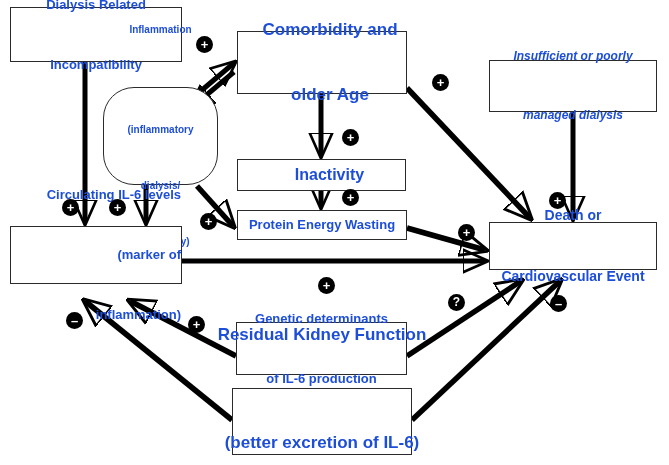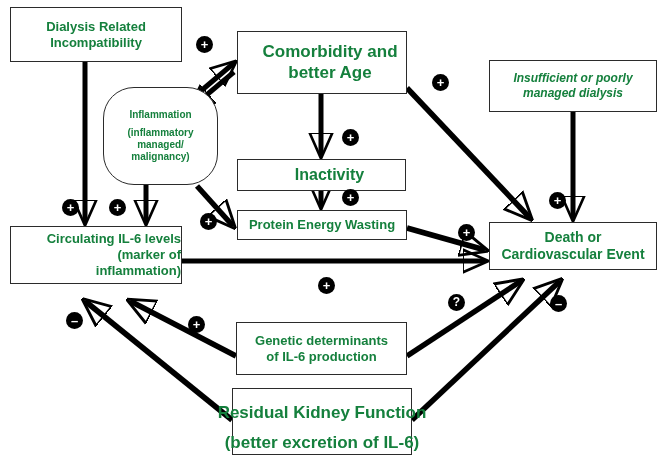--- a/index.html
+++ b/index.html
@@ -22,23 +22,24 @@
     position: absolute;
     box-sizing: border-box;
     border: 1.6px solid #2b2b2b;
     background: #ffffff;
     display: flex;
     flex-direction: column;
     align-items: center;
     justify-content: center;
     text-align: center;
     font-weight: bold;
-    color: #15803d;
+    color: #1d4ed8;
     line-height: 1.22;
     z-index: 5;
+    gap: 44px;
   }
   .node .ln { display: block; white-space: pre; }
   .node .gap { height: 0.55em; }
 
   svg.edges {
     position: absolute;
     left: 0;
     top: 0;
     width: 669px;
     height: 465px;
@@ -112,31 +113,31 @@
 
     <line x1="412" y1="420" x2="560" y2="281" stroke-width="5.5" marker-end="url(#ah)"></line>
   </svg>
 
   <div class="node" style="left: 10px; top: 7px; width: 172px; height: 55px; font-size: 13px; border-color: rgb(43, 43, 43);">
       <span class="ln">Dialysis Related</span>
       <span class="ln">Incompatibility</span>
     </div>
   <div class="node" style="left: 237px; top: 31px; width: 170px; height: 63px; font-size: 17px; border-color: rgb(43, 43, 43); padding-left: 16px;">
       <span class="ln">Comorbidity and</span>
-      <span class="ln">better Age</span>
+      <span class="ln">older Age</span>
     </div>
   <div class="node" style="left: 489px; top: 60px; width: 168px; height: 52px; font-size: 12px; border-color: rgb(43, 43, 43); font-style: italic;">
       <span class="ln">Insufficient or poorly</span>
       <span class="ln">managed dialysis</span>
     </div>
   <div class="node" style="left: 103px; top: 87px; width: 115px; height: 98px; font-size: 10px; border-color: rgb(43, 43, 43); border-radius: 31px;">
       <span class="ln">Inflammation</span>
       <span class="gap"></span>
       <span class="ln">(inflammatory</span>
-      <span class="ln">managed/</span>
+      <span class="ln">dialysis/</span>
       <span class="ln">malignancy)</span>
     </div>
   <div class="node" style="left: 237px; top: 159px; width: 169px; height: 32px; font-size: 16px; border-color: rgb(43, 43, 43); padding-left: 16px;">
       <span class="ln">Inactivity</span>
     </div>
   <div class="node" style="left: 237px; top: 210px; width: 170px; height: 30px; font-size: 13px; border-color: rgb(43, 43, 43);">
       <span class="ln">Protein Energy Wasting</span>
     </div>
   <div class="node" style="left: 10px; top: 226px; width: 172px; height: 58px; font-size: 13px; border-color: rgb(43, 43, 43); align-items: flex-end;">
       <span class="ln">Circulating IL-6 levels</span>

